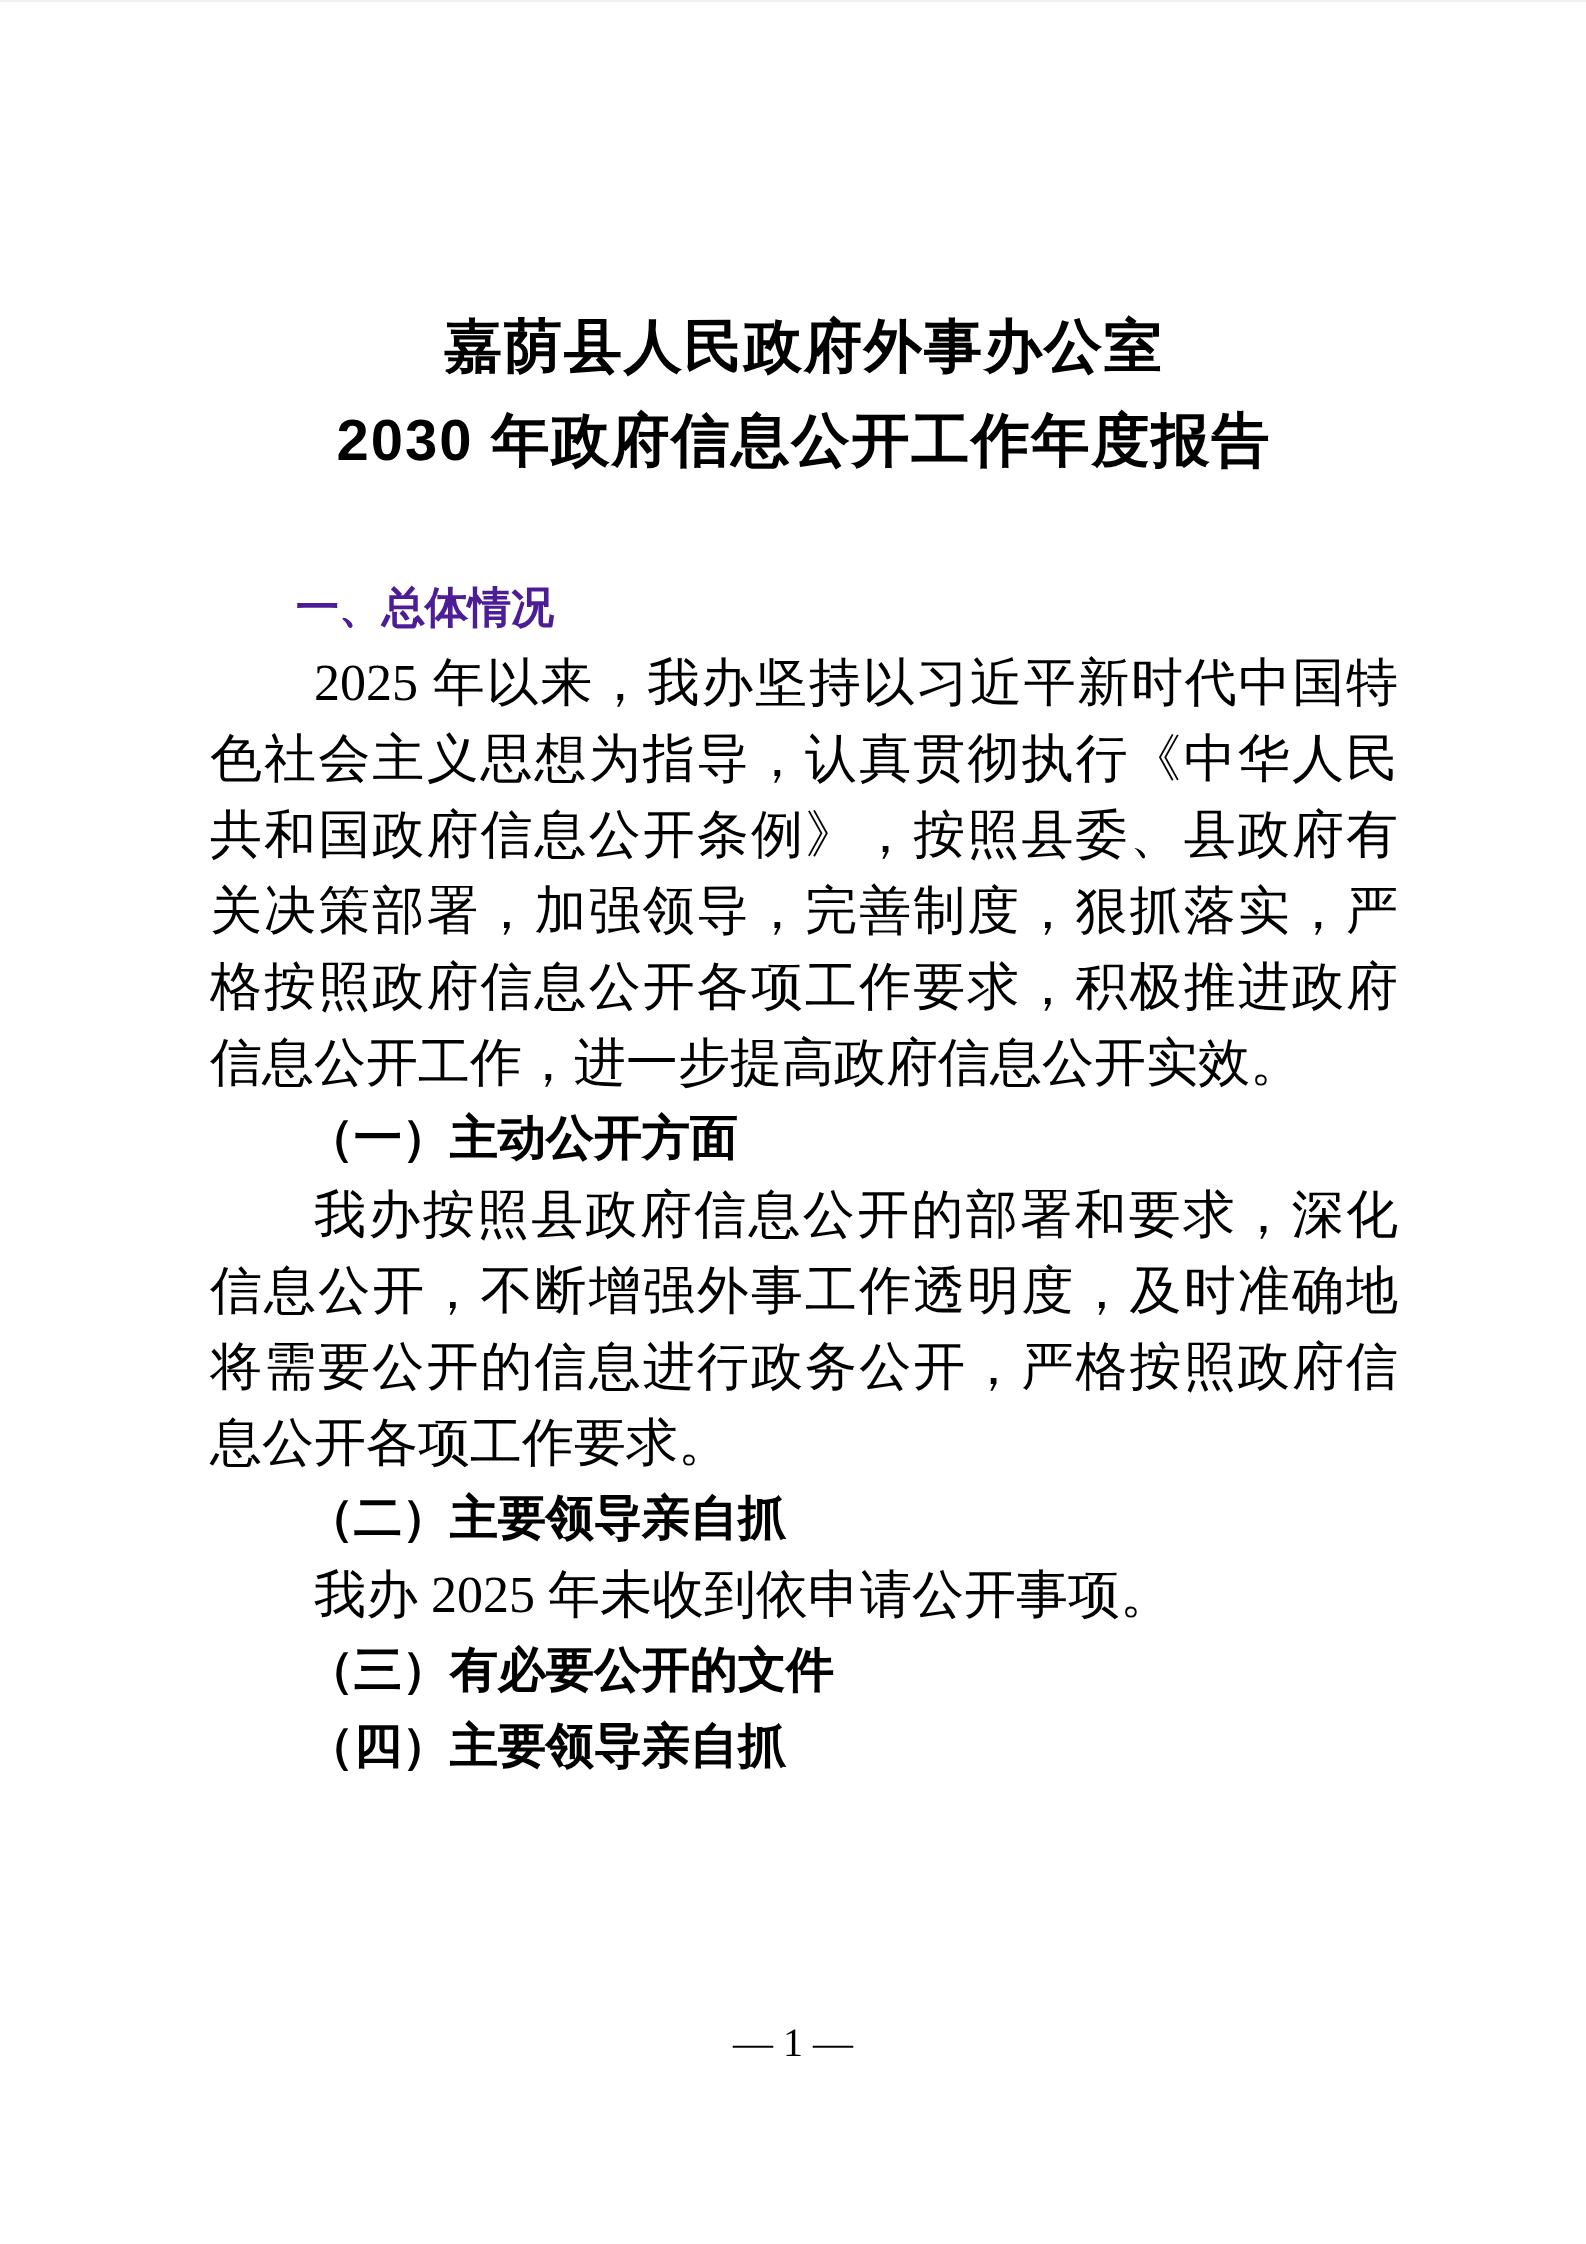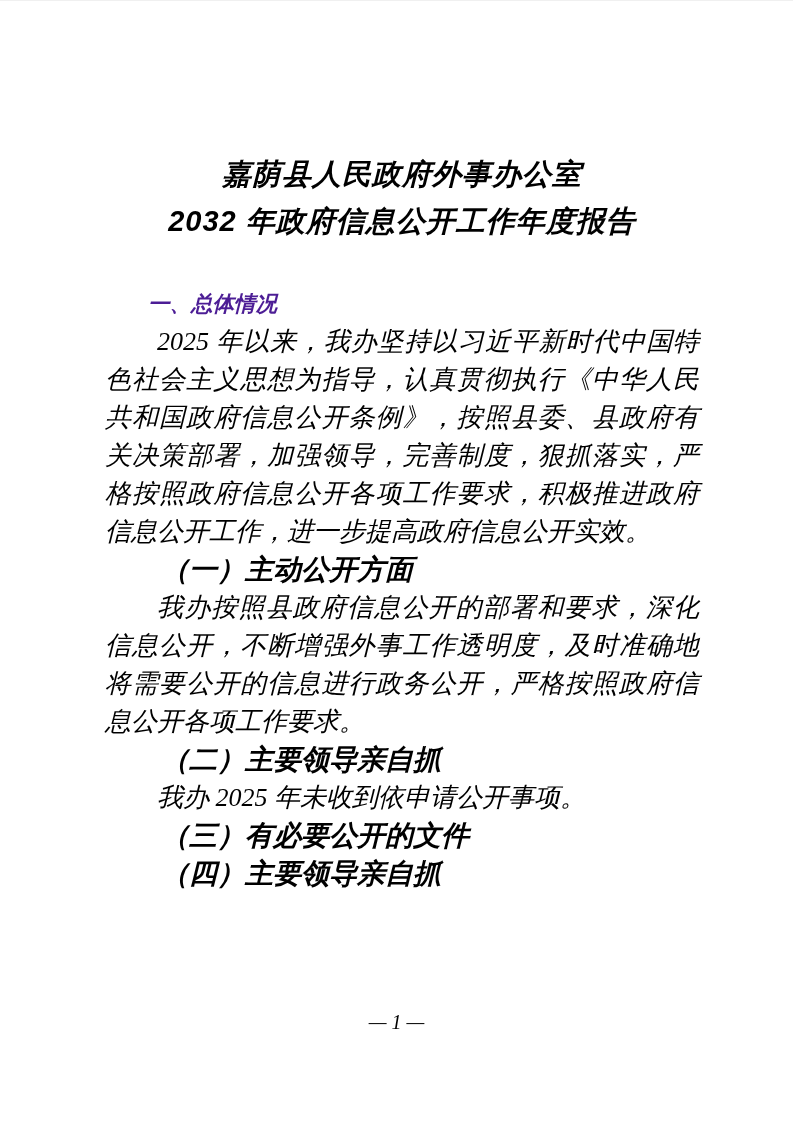--- a/index.html
+++ b/index.html
@@ -11,21 +11,20 @@
     position: relative;
     width: 793px;
     height: 1122px;
     margin: 0 auto;
     background: #ffffff;
     box-sizing: border-box;
     padding: 150px 94px 0 105px;
     border-top: 1px solid #f0f0f0;
     overflow: hidden;
     color: #000000;
-    font-style: italic;
   }
   .doc-title {
     margin: 0;
     text-align: center;
     font-family: "Liberation Sans", "DejaVu Sans", sans-serif;
     font-weight: 700;
     font-size: 29px;
     line-height: 47px;
     color: #000000;
     letter-spacing: 1px;
@@ -39,21 +38,21 @@
     font-weight: 700;
     font-size: 21.5px;
     line-height: 38px;
     text-indent: 2em;
     color: #4c1d95;
   }
   .h2 {
     margin: 0;
     font-family: "Liberation Serif", "DejaVu Serif", serif;
     font-weight: 700;
-    font-size: 28px;
+    font-size: 24px;
     line-height: 38px;
     text-indent: 2em;
     color: #000000;
   }
   .para {
     margin: 0;
     font-family: "Liberation Serif", "DejaVu Serif", serif;
     font-weight: 400;
     font-size: 26px;
     line-height: 38px;
@@ -74,21 +73,21 @@
     color: #000000;
   }
 </style>
 </head>
 <body>
 
 <div class="page">
 
   <header>
     <div class="doc-title">嘉荫县人民政府外事办公室</div>
-    <div class="doc-title">2032 年政府信息公开工作年度报告</div>
+    <div class="doc-title">2030 年政府信息公开工作年度报告</div>
   </header>
 
   <main class="doc-body">
     <p class="h1">一、总体情况</p>
     <p class="para">2025 年以来，我办坚持以习近平新时代中国特色社会主义思想为指导，认真贯彻执行《中华人民共和国政府信息公开条例》，按照县委、县政府有关决策部署，加强领导，完善制度，狠抓落实，严格按照政府信息公开各项工作要求，积极推进政府信息公开工作，进一步提高政府信息公开实效。</p>
     <p class="h2">（一）主动公开方面</p>
     <p class="para">我办按照县政府信息公开的部署和要求，深化信息公开，不断增强外事工作透明度，及时准确地将需要公开的信息进行政务公开，严格按照政府信息公开各项工作要求。</p>
     <p class="h2">（二）主要领导亲自抓</p>
     <p class="para">我办 2025 年未收到依申请公开事项。</p>
     <p class="h2">（三）有必要公开的文件</p>

